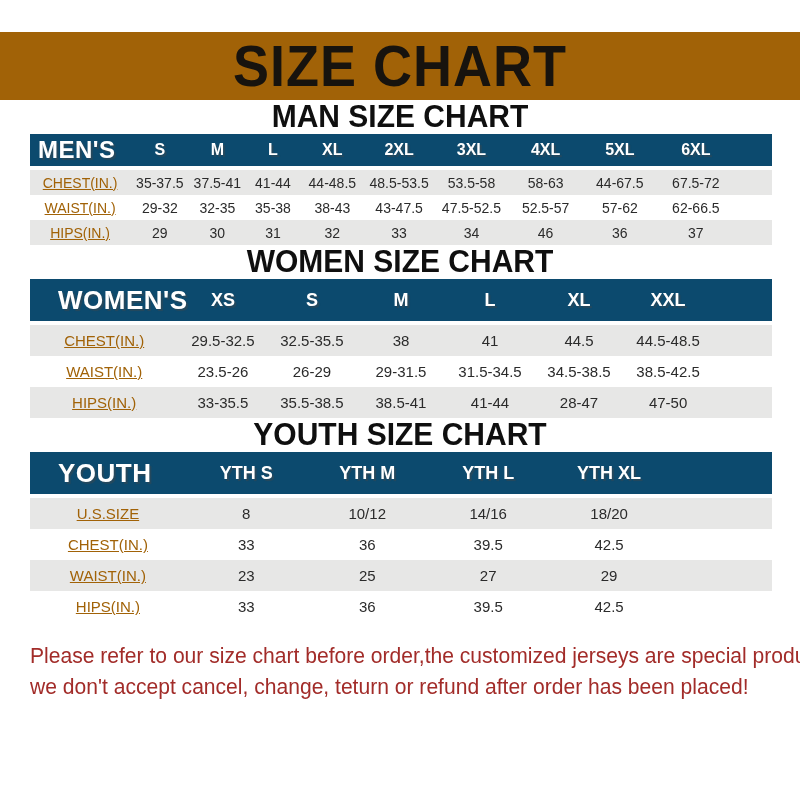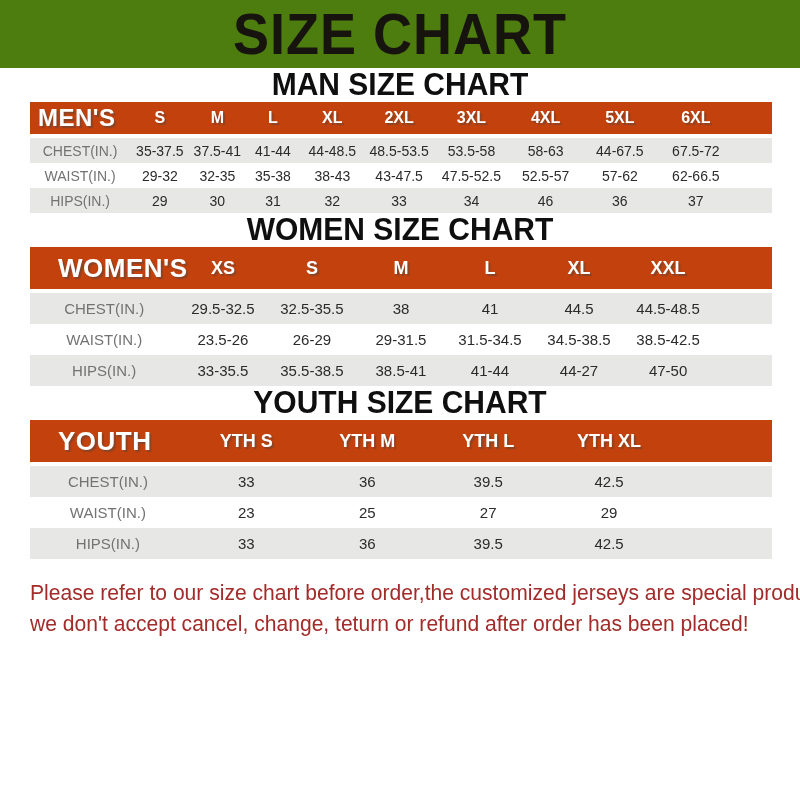--- a/index.html
+++ b/index.html
@@ -2,50 +2,50 @@
 <html><head>
 <meta charset="utf-8">
 <style>
   html, body { margin:0; padding:0; }
   body {
     width:800px; height:800px; background:#ffffff;
     font-family:"Liberation Sans", sans-serif;
     overflow:hidden;
   }
   .banner {
-    width:800px; height:68px; background:#4d7c0f;
-    display:flex; align-items:center; justify-content:center;
+    width:800px; height:68px; background:#a16207;
+    display:flex; align-items:center; justify-content:center;margin-top:32px;
   }
   .banner h1 {
     margin:0; font-size:54px; font-weight:bold; color:#17130e;
     letter-spacing:1px; transform:scaleY(1.06); white-space:nowrap;
   }
   h2.section-heading {
     text-align:center; font-size:30px; font-weight:bold; color:#0f0f0f;
     margin:0; letter-spacing:0; transform:scaleY(1.04);
   }
   .heading-man   { margin-top:21px; margin-bottom:15px; }
   .heading-women { margin-top:23px; margin-bottom:18px; }
   .heading-youth { margin-top:30px; margin-bottom:21px; }
 
   table.size-table {
     border-collapse:collapse; table-layout:fixed;
     width:742px; margin-left:30px;
   }
   table.size-table thead th {
-    background:#c2410c; color:#ffffff; border-bottom:4px solid #ffffff;
+    background:#0c4a6e; color:#ffffff; border-bottom:4px solid #ffffff;
     font-weight:bold; text-align:center; padding:0;
     text-shadow:2px 2px 1px rgba(70,70,70,0.45);
     white-space:nowrap; overflow:visible;
   }
   table.size-table th.tbl-label { text-align:left; padding-left:8px; letter-spacing:0.5px; }
   table.size-table td {
     text-align:center; color:#2b2b2b; padding:0; white-space:nowrap;
   }
-  table.size-table td.row-label { color:#737373; }
+  table.size-table td.row-label { color:#a16207;text-decoration:underline; }
   table.size-table tbody tr:nth-child(odd) td { background:#e7e7e6; }
   table.size-table tbody tr:nth-child(even) td { background:#ffffff; }
 
   table.men thead th { height:32px; font-size:16px; }
   table.men th.tbl-label { font-size:24px; }
   table.men td { height:25px; font-size:14px; }
 
   table.women thead th, table.youth thead th { height:42px; font-size:18px; }
   table.women th.tbl-label, table.youth th.tbl-label { font-size:26px;padding-left:28px; }
   table.women td, table.youth td { height:31px; font-size:15px; }
@@ -183,21 +183,21 @@
         <td>34.5-38.5</td>
         <td>38.5-42.5</td>
         <td></td>
       </tr>
       <tr>
         <td class="row-label">HIPS(IN.)</td>
         <td>33-35.5</td>
         <td>35.5-38.5</td>
         <td>38.5-41</td>
         <td>41-44</td>
-        <td>44-27</td>
+        <td>28-47</td>
         <td>47-50</td>
         <td></td>
       </tr>
     </tbody>
   </table>
 
 <h2 class="section-heading heading-youth">YOUTH SIZE CHART</h2>
 
 <table class="size-table youth">
   <colgroup>
@@ -213,20 +213,28 @@
         <th class="tbl-label">YOUTH</th>
         <th>YTH S</th>
         <th>YTH M</th>
         <th>YTH L</th>
         <th>YTH XL</th>
         <th></th>
       </tr>
     </thead>
     <tbody>
       <tr>
+        <td class="row-label">U.S.SIZE</td>
+        <td>8</td>
+        <td>10/12</td>
+        <td>14/16</td>
+        <td>18/20</td>
+        <td></td>
+      </tr>
+      <tr>
         <td class="row-label">CHEST(IN.)</td>
         <td>33</td>
         <td>36</td>
         <td>39.5</td>
         <td>42.5</td>
         <td></td>
       </tr>
       <tr>
         <td class="row-label">WAIST(IN.)</td>
         <td>23</td>

